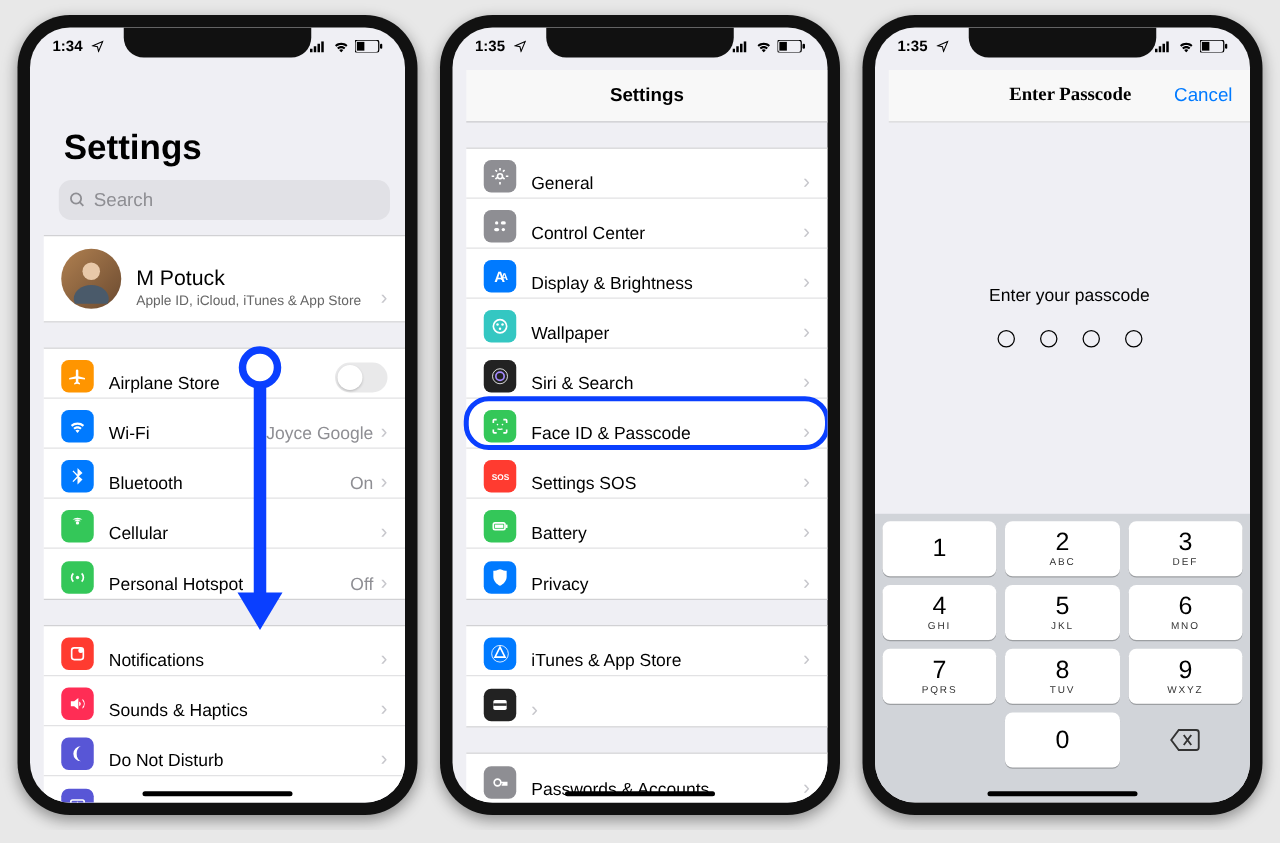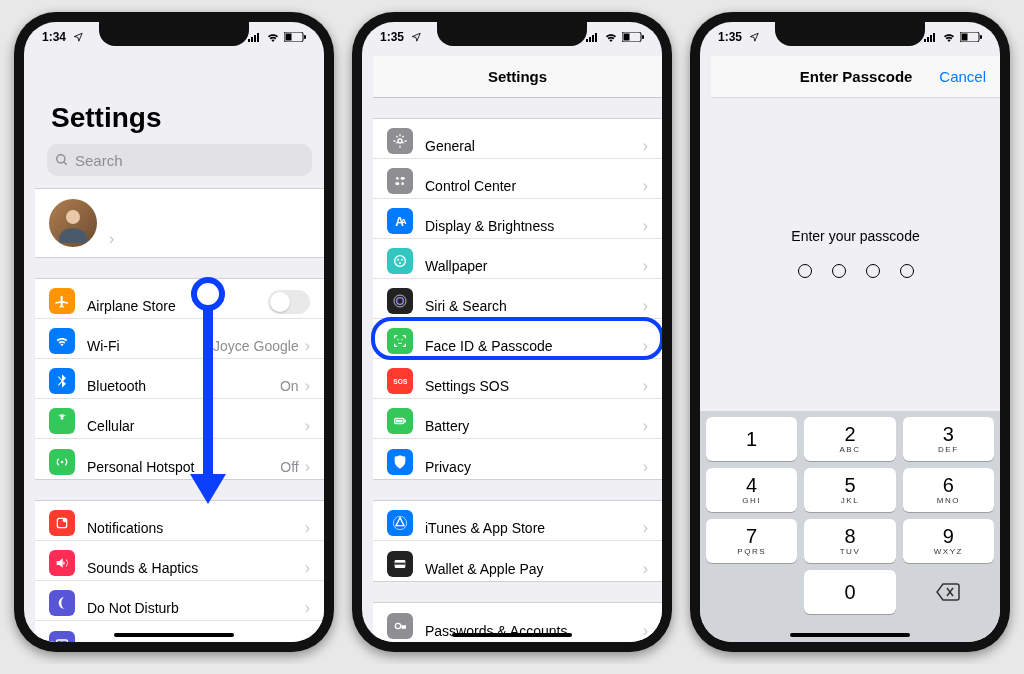--- a/index.html
+++ b/index.html
@@ -132,21 +132,21 @@
     position: absolute; border: 4px solid #0a3fff; border-radius: 20px;
     pointer-events: none; z-index: 15;
   }
 
   
   .nav-bar-3 {
     height: 42px; display: flex; align-items: center; justify-content: space-between;
     padding: 0 14px; background: #f8f8f8; border-bottom: 0.5px solid #d6d6d8;
     font-size: 15px;
   }
-  .nav-title { font-weight: 600; flex: 1; text-align: center; }
+  .nav-title { font-weight: 600; flex: 1; text-align: center; font-family: Liberation Serif, serif; }
   .nav-cancel { color: #007aff; font-weight: 400; }
   .nav-spacer { width: 48px; }
   .passcode-area {
     text-align: center; padding-top: 130px;
   }
   .passcode-prompt { font-size: 14px; color: #000; margin-bottom: 20px; }
   .dots { display: flex; justify-content: center; gap: 20px; }
   .dot {
     width: 14px; height: 14px; border: 1.2px solid #000; border-radius: 50%;
   }
@@ -210,20 +210,24 @@
       </div>
 
       <div class="row-group">
         <div class="row account-row">
           <div class="avatar">
             <svg viewBox="0 0 40 40">
                 <circle cx="20" cy="14" r="7" fill="#e8c8a8"></circle>
                 <ellipse cx="20" cy="36" rx="14" ry="11" fill="#4a5a6a"></ellipse>
               </svg>
           </div>
+          <div class="account-text" style="flex:1">
+            <div class="name">M Potuck</div>
+            <div class="sub">Apple ID, iCloud, iTunes &amp; App Store</div>
+          </div>
           <span class="chevron">›</span>
         </div>
       </div>
 
       <div class="row-group" id="p1-g1">
           <div class="row">
             <div class="row-icon" style="background: rgb(255, 149, 0);">
               <svg width="16" height="16" viewBox="0 0 24 24" fill="currentColor">
                 <path d="M21 14l-8-2V5.5a1.5 1.5 0 10-3 0V12l-8 2v2l8-1v4l-2 1.5V22l3.5-1L15 22v-1.5L13 19v-4l8 1z"></path>
               </svg>
@@ -467,21 +471,20 @@
             <span class="row-label">iTunes &amp; App Store</span>
             <span class="chevron">›</span>
           </div>
           <div class="row">
             <div class="row-icon" style="background: rgb(34, 34, 34);">
               <svg width="16" height="16" viewBox="0 0 24 24" fill="currentColor">
                 <rect x="4" y="6" width="16" height="12" rx="2" fill="#fff"></rect>
                 <rect x="4" y="10" width="16" height="3" fill="#333"></rect>
               </svg>
             </div>
-            <span class="row-label">Wallet &amp; Apple Pay</span>
             <span class="chevron">›</span>
           </div>
         </div>
       <div class="row-group" id="p2-g3">
           <div class="row">
             <div class="row-icon" style="background: rgb(142, 142, 147);">
               <svg width="16" height="16" viewBox="0 0 24 24" fill="currentColor">
                 <circle cx="9" cy="12" r="4" fill="none" stroke="#fff" stroke-width="2"></circle>
                 <path d="M13 12h7v3h-2v-1h-2v1h-2" stroke="#fff" stroke-width="2" fill="none"></path>
               </svg>

